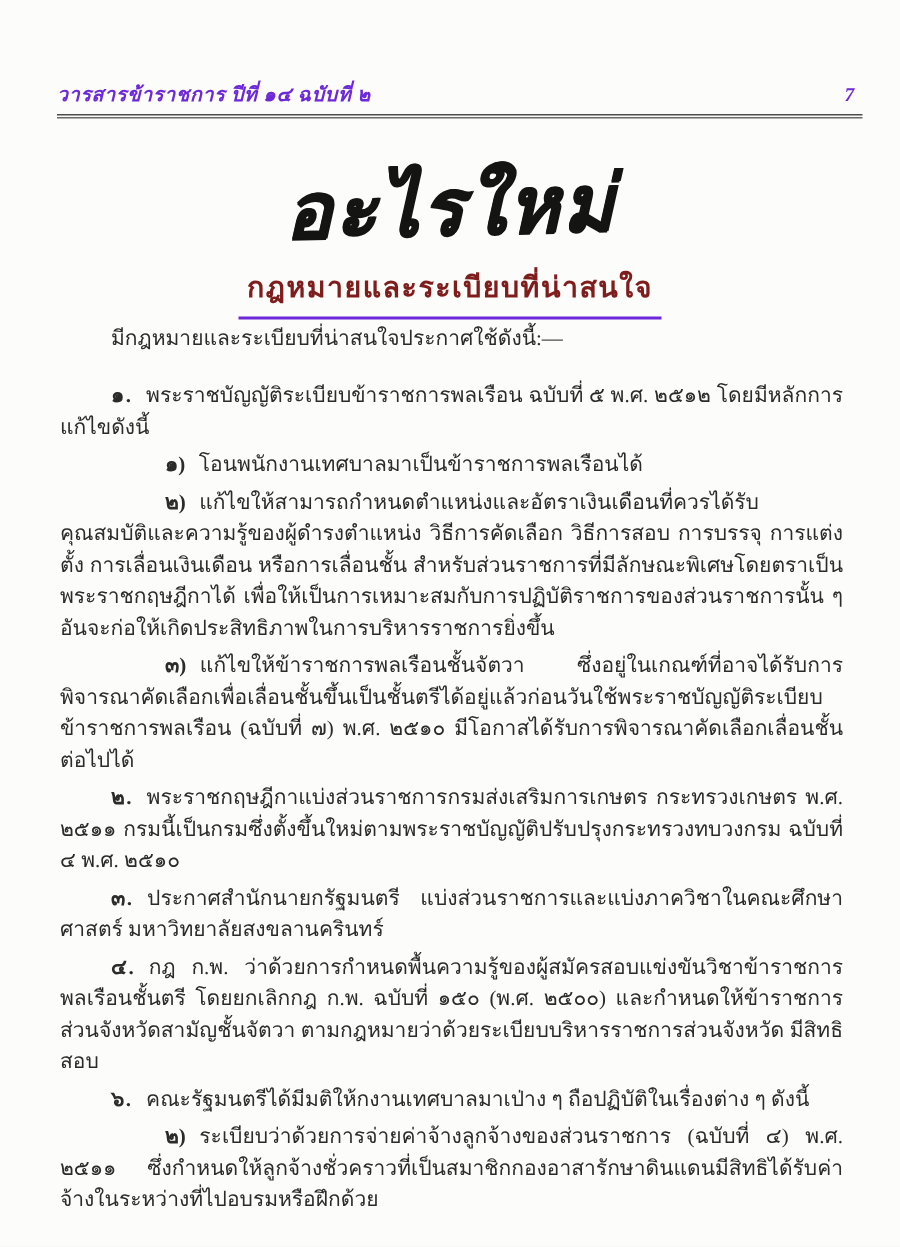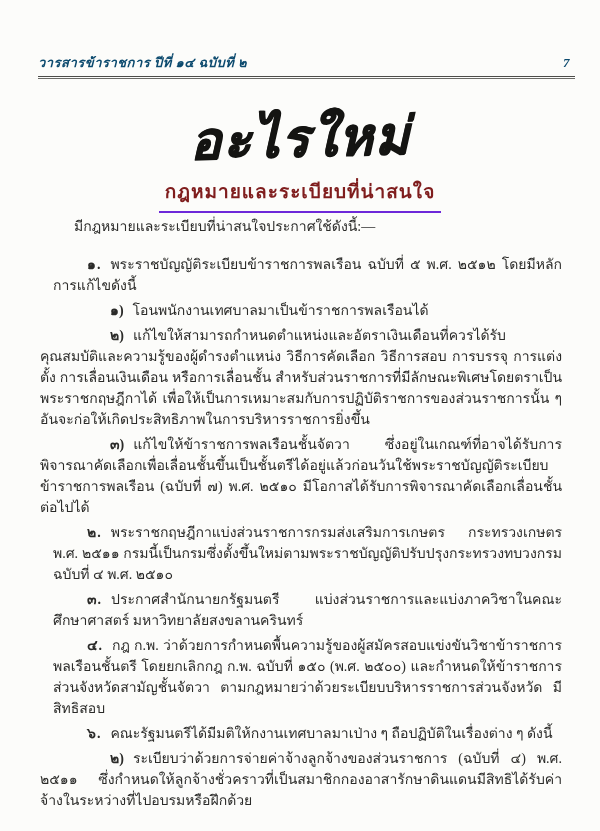--- a/index.html
+++ b/index.html
@@ -12,21 +12,21 @@
     width:600px; height:831px;
     margin:0 auto;
     background:#fcfcfa;
     color:#262624;
     overflow:hidden;
     box-sizing:border-box;
   }
   .header {
     position:absolute; top:52px; left:38px; right:30px;
     display:flex; justify-content:space-between; align-items:baseline;
-    font-style:italic; font-weight:bold; font-size:13px; color:#0c4a6e;
+    font-style:italic; font-weight:bold; font-size:13px; color:#6d28d9;
     letter-spacing:0.5px;
   }
   .header-rule {
     position:absolute; top:76px; left:38px; width:537px; height:3px;
     border-top:1px solid #4d4d4a;
     border-bottom:1px solid #6a6a66;
     box-sizing:border-box;
   }
   .script-title {
     position:absolute; top:96px; left:0; width:100%;
@@ -46,21 +46,21 @@
     border-bottom:2px solid #6d28d9;
     padding:0 6px 5px 6px;
   }
   .body-text {
     position:absolute; top:216px; left:40px; width:522px;
     font-size:14px; line-height:21px; text-align:justify;
     color:#2b2b29;
   }
   .body-text p { margin:0 0 4px 0; }
   p.intro { text-indent:34px; margin-bottom:17px; }
-  p.main  { text-indent:34px;margin-left:13px; }
+  p.main  { text-indent:34px; }
   p.sub   { text-indent:70px; }
   .num { font-weight:bold; margin-right:9px; }
   p.main .num { letter-spacing:1px; }
 </style>
 </head>
 <body>
 
 <div class="page">
 
   <div class="header">

